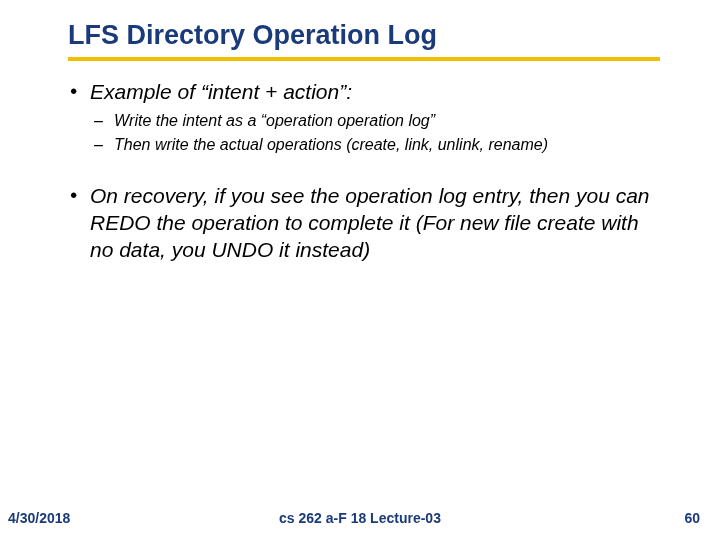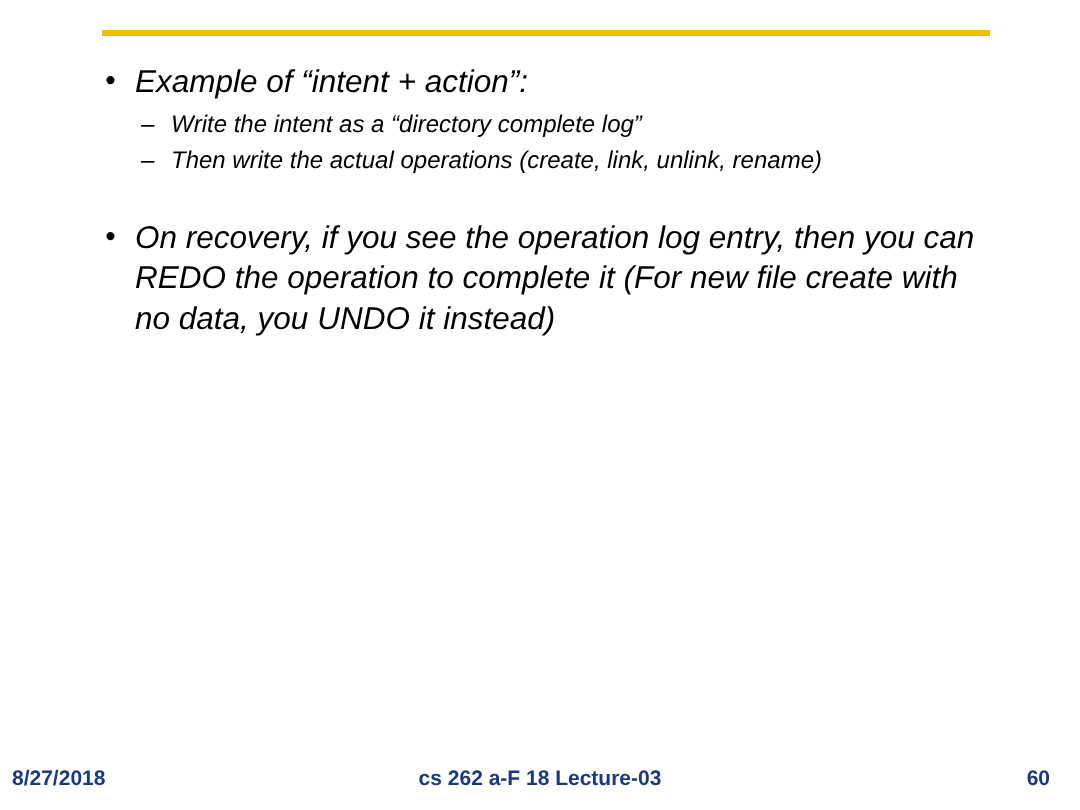--- a/index.html
+++ b/index.html
@@ -102,36 +102,37 @@
       right: 20px;
       bottom: 0;
       text-align: right;
     }
   </style>
 </head>
 <body>
 
 <div class="slide">
   <div class="title-block">
+    <div class="title">LFS Directory Operation Log</div>
     <div class="title-underline"></div>
   </div>
 
   <div class="content">
     <ul class="level1">
       <li>
         <span>Example of “intent + action”:</span>
         <ul class="level2">
-          <li>Write the intent as a “directory complete log”</li>
+          <li>Write the intent as a “operation operation log”</li>
           <li>Then write the actual operations (create, link, unlink, rename)</li>
         </ul>
       </li>
       <li>
         <span>On recovery, if you see the operation log entry, then you can REDO the operation to complete it (For new file create with no data, you UNDO it instead)</span>
       </li>
     </ul>
   </div>
 
   <div class="footer">
-    <span class="footer-date">8/27/2018</span>
+    <span class="footer-date">4/30/2018</span>
     <span class="footer-center">cs 262 a-F 18 Lecture-03</span>
     <span class="footer-page">60</span>
   </div>
 </div>
 
 </body></html>

